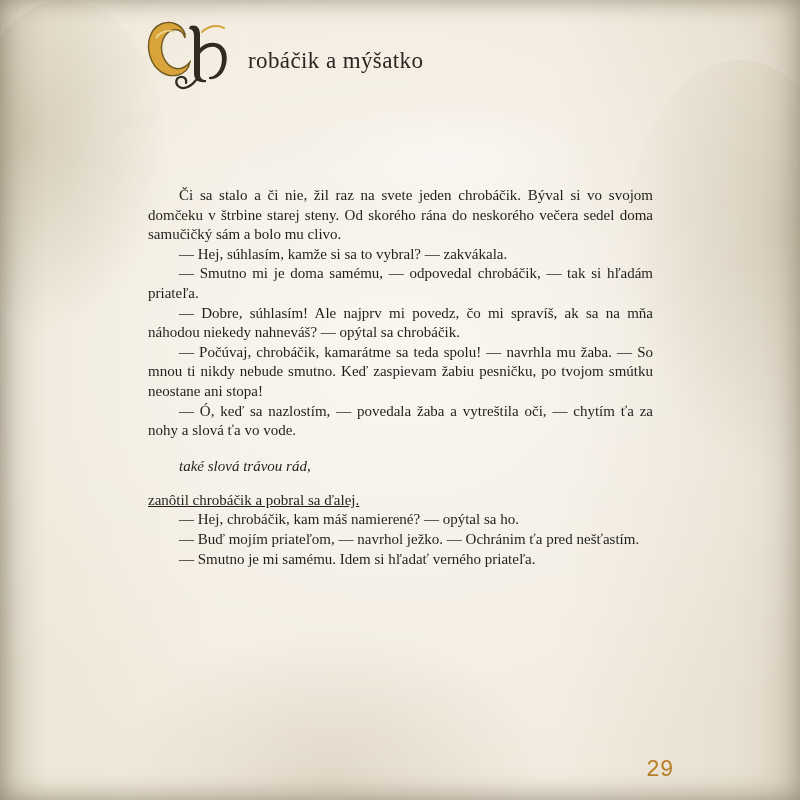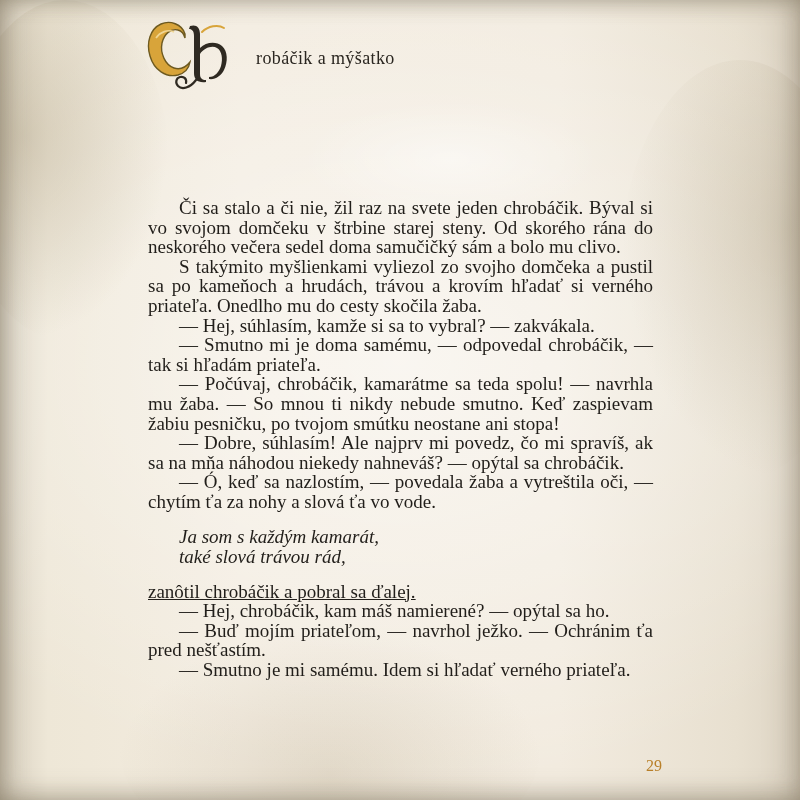--- a/index.html
+++ b/index.html
@@ -51,40 +51,39 @@
     white-space: nowrap;
   }
   #dropcaps {
     position: relative;
     width: 96px;
     height: 78px;
     flex: 0 0 auto;
   }
   #dropcaps svg { display: block; }
   #title-rest {
-    margin-left: 16px;
+    margin-left: 8px;
     margin-top: 30px;
-    font-size: 18px;
+    font-size: 23px;
     color: #2a2620;
     letter-spacing: 0.4px;
     font-family: "Liberation Serif", serif;
   }
 
   
   #body-text {
     position: absolute;
     left: 148px;
     top: 186px;
     width: 505px;
-    font-size: 19px;
+    font-size: 15px;
     line-height: 19.6px;
     color: #211e1a;
     text-align: justify;
     text-justify: inter-word;
-    margin-top: 12px;
   }
   #body-text p {
     margin: 0;
     text-indent: 31px;
   }
   #body-text p.noindent { text-indent: 0; text-decoration: underline; }
   #body-text p.dash { text-indent: 31px; }
 
   .verse {
     margin: 15px 0 15px 0;
@@ -95,23 +94,23 @@
   }
   .verse div { text-indent: 0; }
 
   .gap-before { margin-top: 13px; }
 
   
   #page-number {
     position: absolute;
     left: 646px;
     top: 757px;
-    font-size: 16px;
+    font-size: 23px;
     color: #b9802a;
-    font-family: Liberation Serif, serif;
+    font-family: Liberation Mono, monospace;
   }
 
   
   #edge {
     position: absolute;
     inset: 0;
     pointer-events: none;
     box-shadow:
       inset 14px 0 26px -10px rgba(120,108,86,0.45),
       inset -16px 0 30px -10px rgba(120,108,86,0.40),
@@ -140,29 +139,27 @@
         <path d="M56 30 C62 24 72 23 78 28 C84 33 84 44 80 52 C77 58 71 62 65 61 L65 59 C71 59 75 54 77 48 C79 41 78 33 73 30 C68 27 60 30 56 36 Z" fill="#2f2a22"></path>
         <path d="M52 62 C46 70 38 72 34 68 C31 65 32 60 36 59 C40 58 43 61 42 65" fill="none" stroke="#2f2a22" stroke-width="2.2" stroke-linecap="round"></path>
         <path d="M58 14 C64 8 74 6 80 10" fill="none" stroke="#d8a43a" stroke-width="2" stroke-linecap="round"></path>
       </svg>
     </div>
     <div id="title-rest">robáčik a mýšatko</div>
   </div>
 
   <div id="body-text">
     <p>Či sa stalo a či nie, žil raz na svete jeden chrobáčik. Býval si vo svojom domčeku v štrbine starej steny. Od skorého rána do neskorého večera sedel doma samučičký sám a bolo mu clivo.</p>
-    <p>S takýmito myšlienkami vyliezol zo svojho domčeka a pustil sa po kameňoch a hrudách, trávou a krovím hľadať si verného priateľa. Onedlho mu do cesty skočila žaba.</p>
     <p class="dash">— Hej, súhlasím, kamže si sa to vybral? — zakvákala.</p>
     <p class="dash">— Smutno mi je doma samému, — odpovedal chrobáčik, — tak si hľadám priateľa.</p>
+    <p class="dash">— Dobre, súhlasím! Ale najprv mi povedz, čo mi spravíš, ak sa na mňa náhodou niekedy nahneváš? — opýtal sa chrobáčik.</p>
     <p class="dash">— Počúvaj, chrobáčik, kamarátme sa teda spolu! — navrhla mu žaba. — So mnou ti nikdy nebude smutno. Keď zaspievam žabiu pesničku, po tvojom smútku neostane ani stopa!</p>
-    <p class="dash">— Dobre, súhlasím! Ale najprv mi povedz, čo mi spravíš, ak sa na mňa náhodou niekedy nahneváš? — opýtal sa chrobáčik.</p>
     <p class="dash">— Ó, keď sa nazlostím, — povedala žaba a vytreštila oči, — chytím ťa za nohy a slová ťa vo vode.</p>
 
     <div class="verse">
-      <div>Ja som s každým kamarát,</div>
       <div>také slová trávou rád,</div>
     </div>
 
     <p class="noindent">zanôtil chrobáčik a pobral sa ďalej.</p>
     <p class="dash">— Hej, chrobáčik, kam máš namierené? — opýtal sa ho.</p>
     <p class="dash">— Buď mojím priateľom, — navrhol ježko. — Ochránim ťa pred nešťastím.</p>
     <p class="dash">— Smutno je mi samému. Idem si hľadať verného priateľa.</p>
   </div>
 
   <div id="page-number">29</div>

